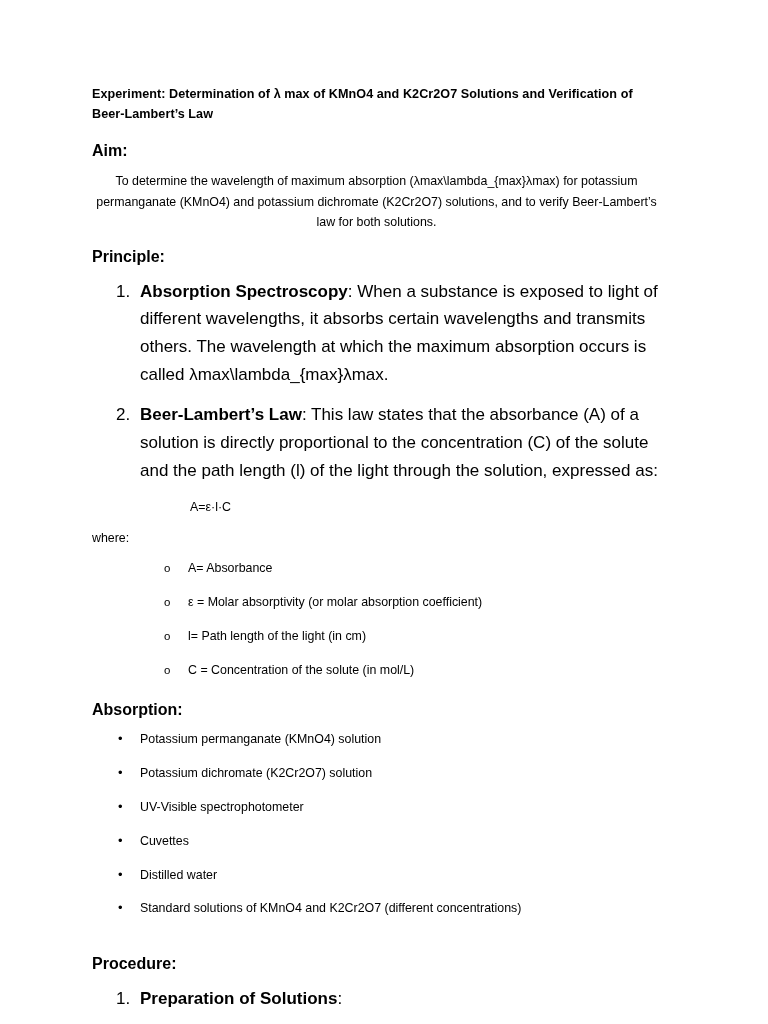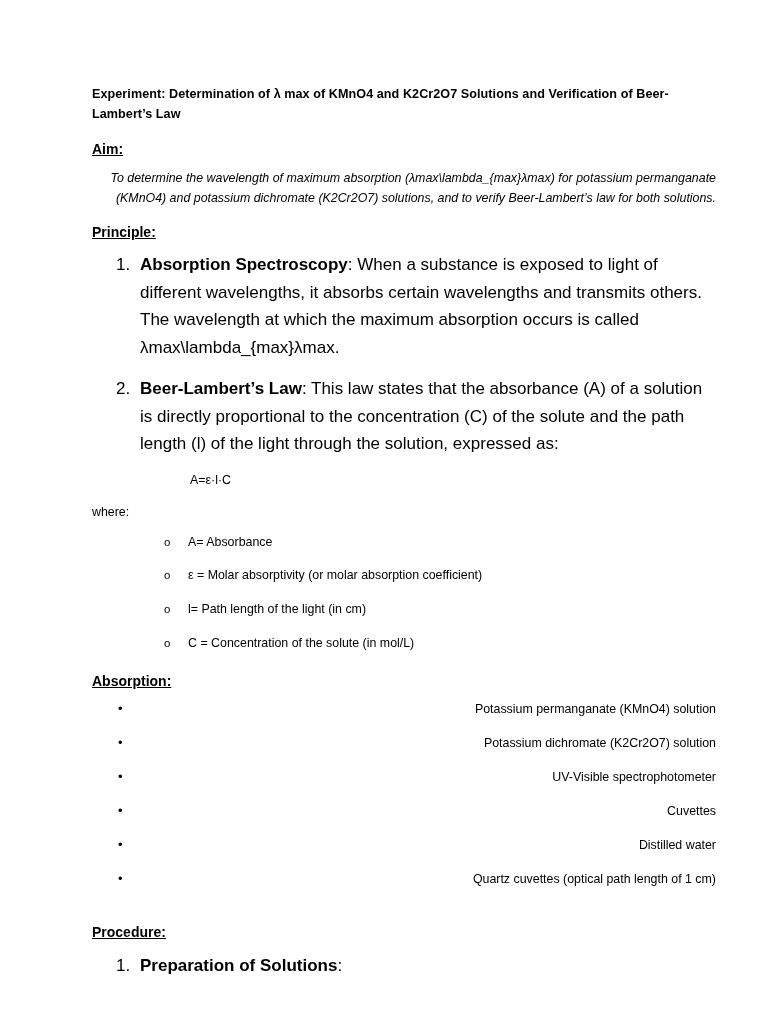--- a/index.html
+++ b/index.html
@@ -12,43 +12,41 @@
     height: 1024px;
     font-family: "Liberation Sans", sans-serif;
     color: #000000;
     -webkit-font-smoothing: antialiased;
   }
   .page {
     position: relative;
     width: 768px;
     height: 1024px;
     box-sizing: border-box;
-    padding: 84px 52px 0 92px;
+    padding: 84px 107px 0 92px;
     background: #ffffff;
   }
   .doc-title {
     font-size: 12.6px;
     font-weight: bold;
     line-height: 1.62;
     margin: 0 0 13px 0;
     letter-spacing: 0.005em;
   }
   .h-section {
-    font-size: 14px;
+    font-size: 16px;
     font-weight: bold;
     line-height: 1.6;
     margin: 0 0 8px 0;
-    text-decoration: underline;
   }
   p.body {
     font-size: 12.4px;
     line-height: 1.63;
     margin: 0 0 12px 0;
-    text-align: right;
-    font-style: italic;
+    text-align: center;
   }
   
   ol.num {
     list-style: none;
     margin: 0 0 6px 0;
     padding: 0;
     counter-reset: numitem;
   }
   ol.num > li {
     position: relative;
@@ -99,21 +97,20 @@
     left: 72px;
     top: 0;
     font-size: 11.5px;
     line-height: 1.6;
   }
   
   ul.bul {
     list-style: none;
     margin: 0 0 0 0;
     padding: 0;
-    text-align: right;
   }
   ul.bul > li {
     position: relative;
     padding-left: 48px;
     margin-bottom: 14px;
     font-size: 12.4px;
     line-height: 1.6;
   }
   ul.bul > li::before {
     content: "\2022";
@@ -161,21 +158,21 @@
   </ul>
 
   <h2 class="h-section sec-materials">Absorption:</h2>
 
   <ul class="bul">
     <li>Potassium permanganate (KMnO4) solution</li>
     <li>Potassium dichromate (K2Cr2O7) solution</li>
     <li>UV-Visible spectrophotometer</li>
     <li>Cuvettes</li>
     <li>Distilled water</li>
-    <li>Quartz cuvettes (optical path length of 1 cm)</li>
+    <li>Standard solutions of KMnO4 and K2Cr2O7 (different concentrations)</li>
   </ul>
 
   <h2 class="h-section sec-procedure">Procedure:</h2>
 
   <ol class="num proc">
     <li><span class="lead">Preparation of Solutions</span><span>:</span></li>
   </ol>
 
 </div>
 

